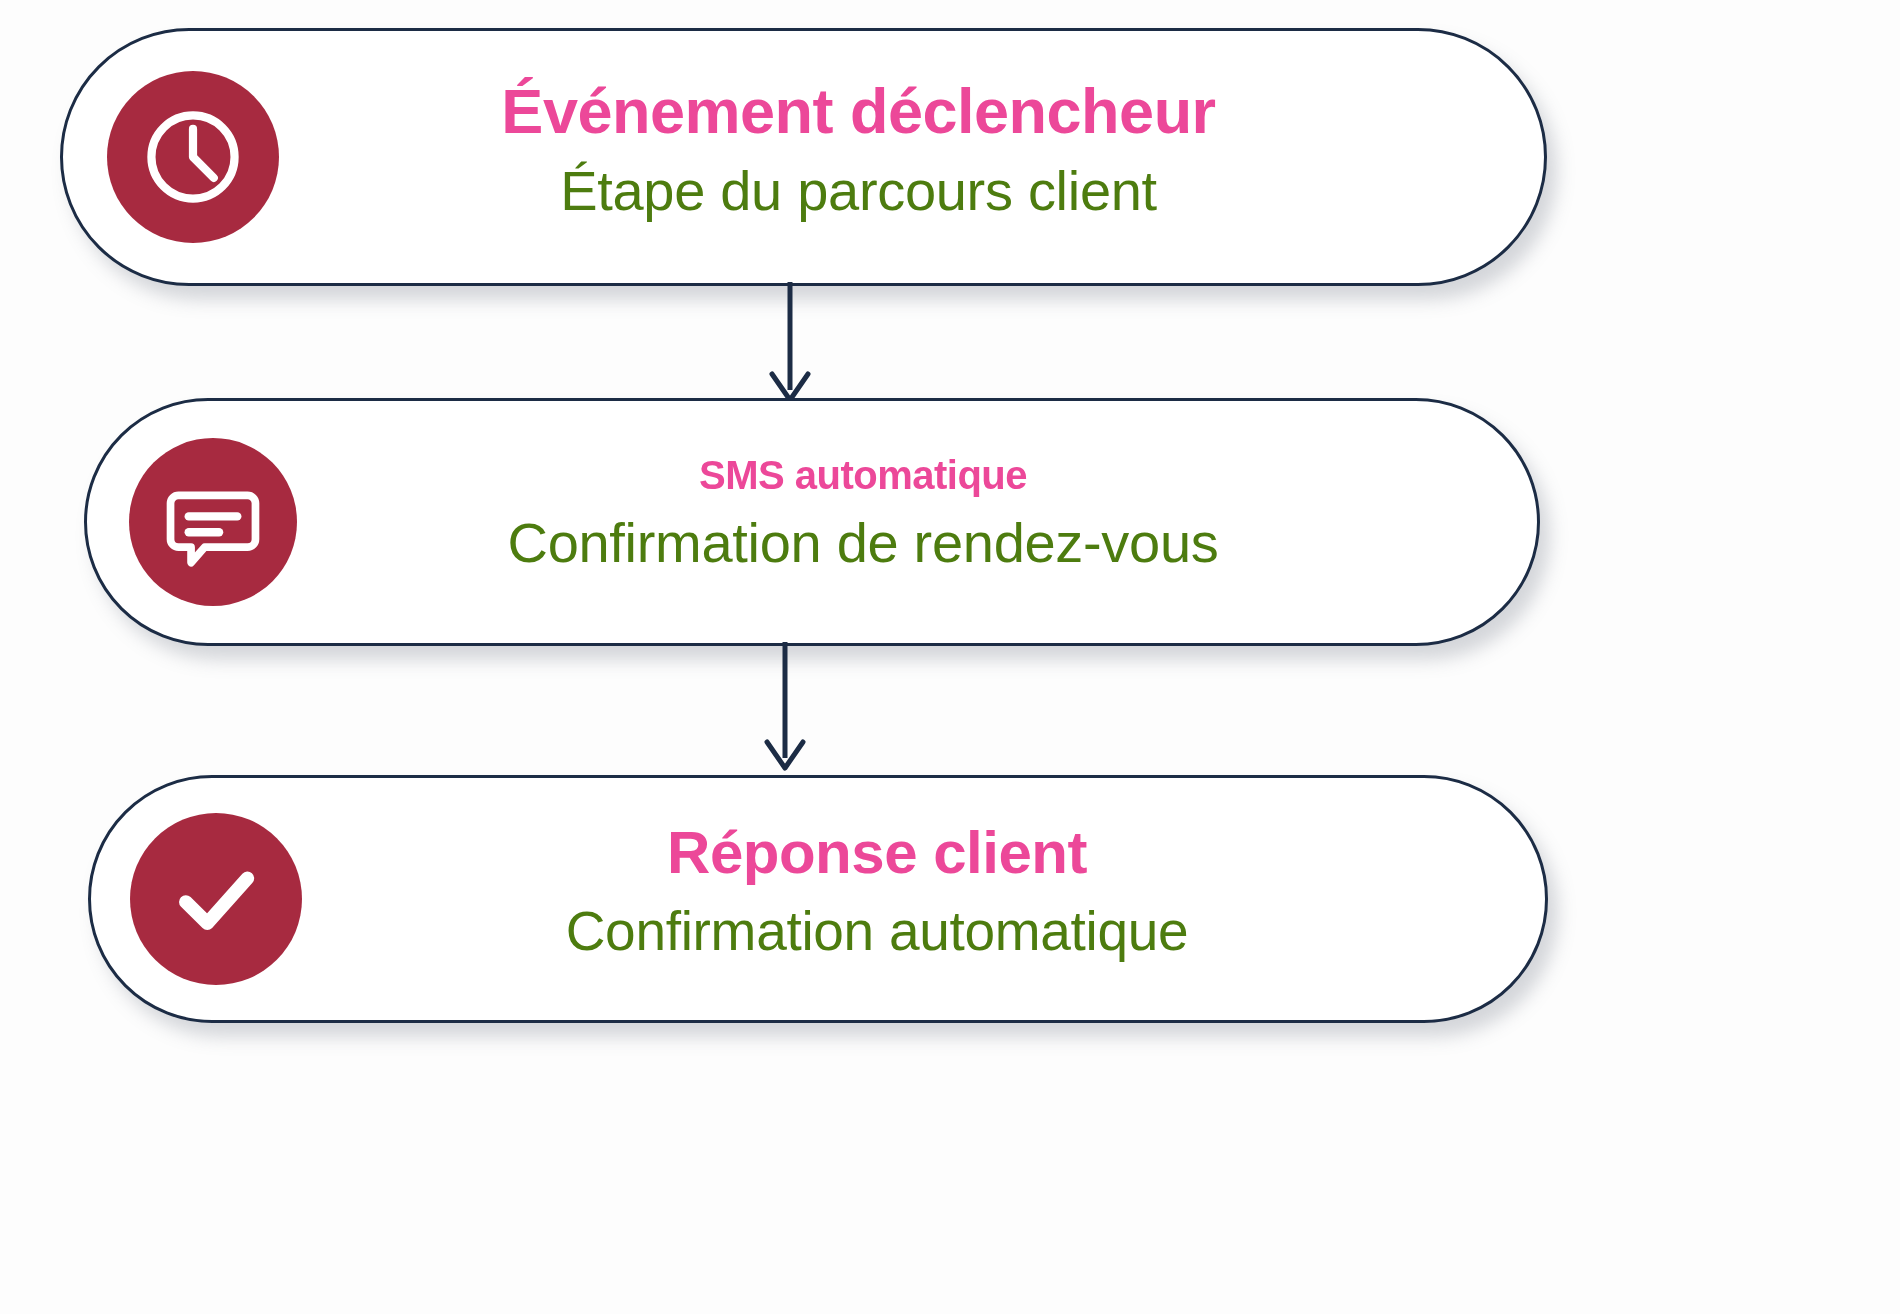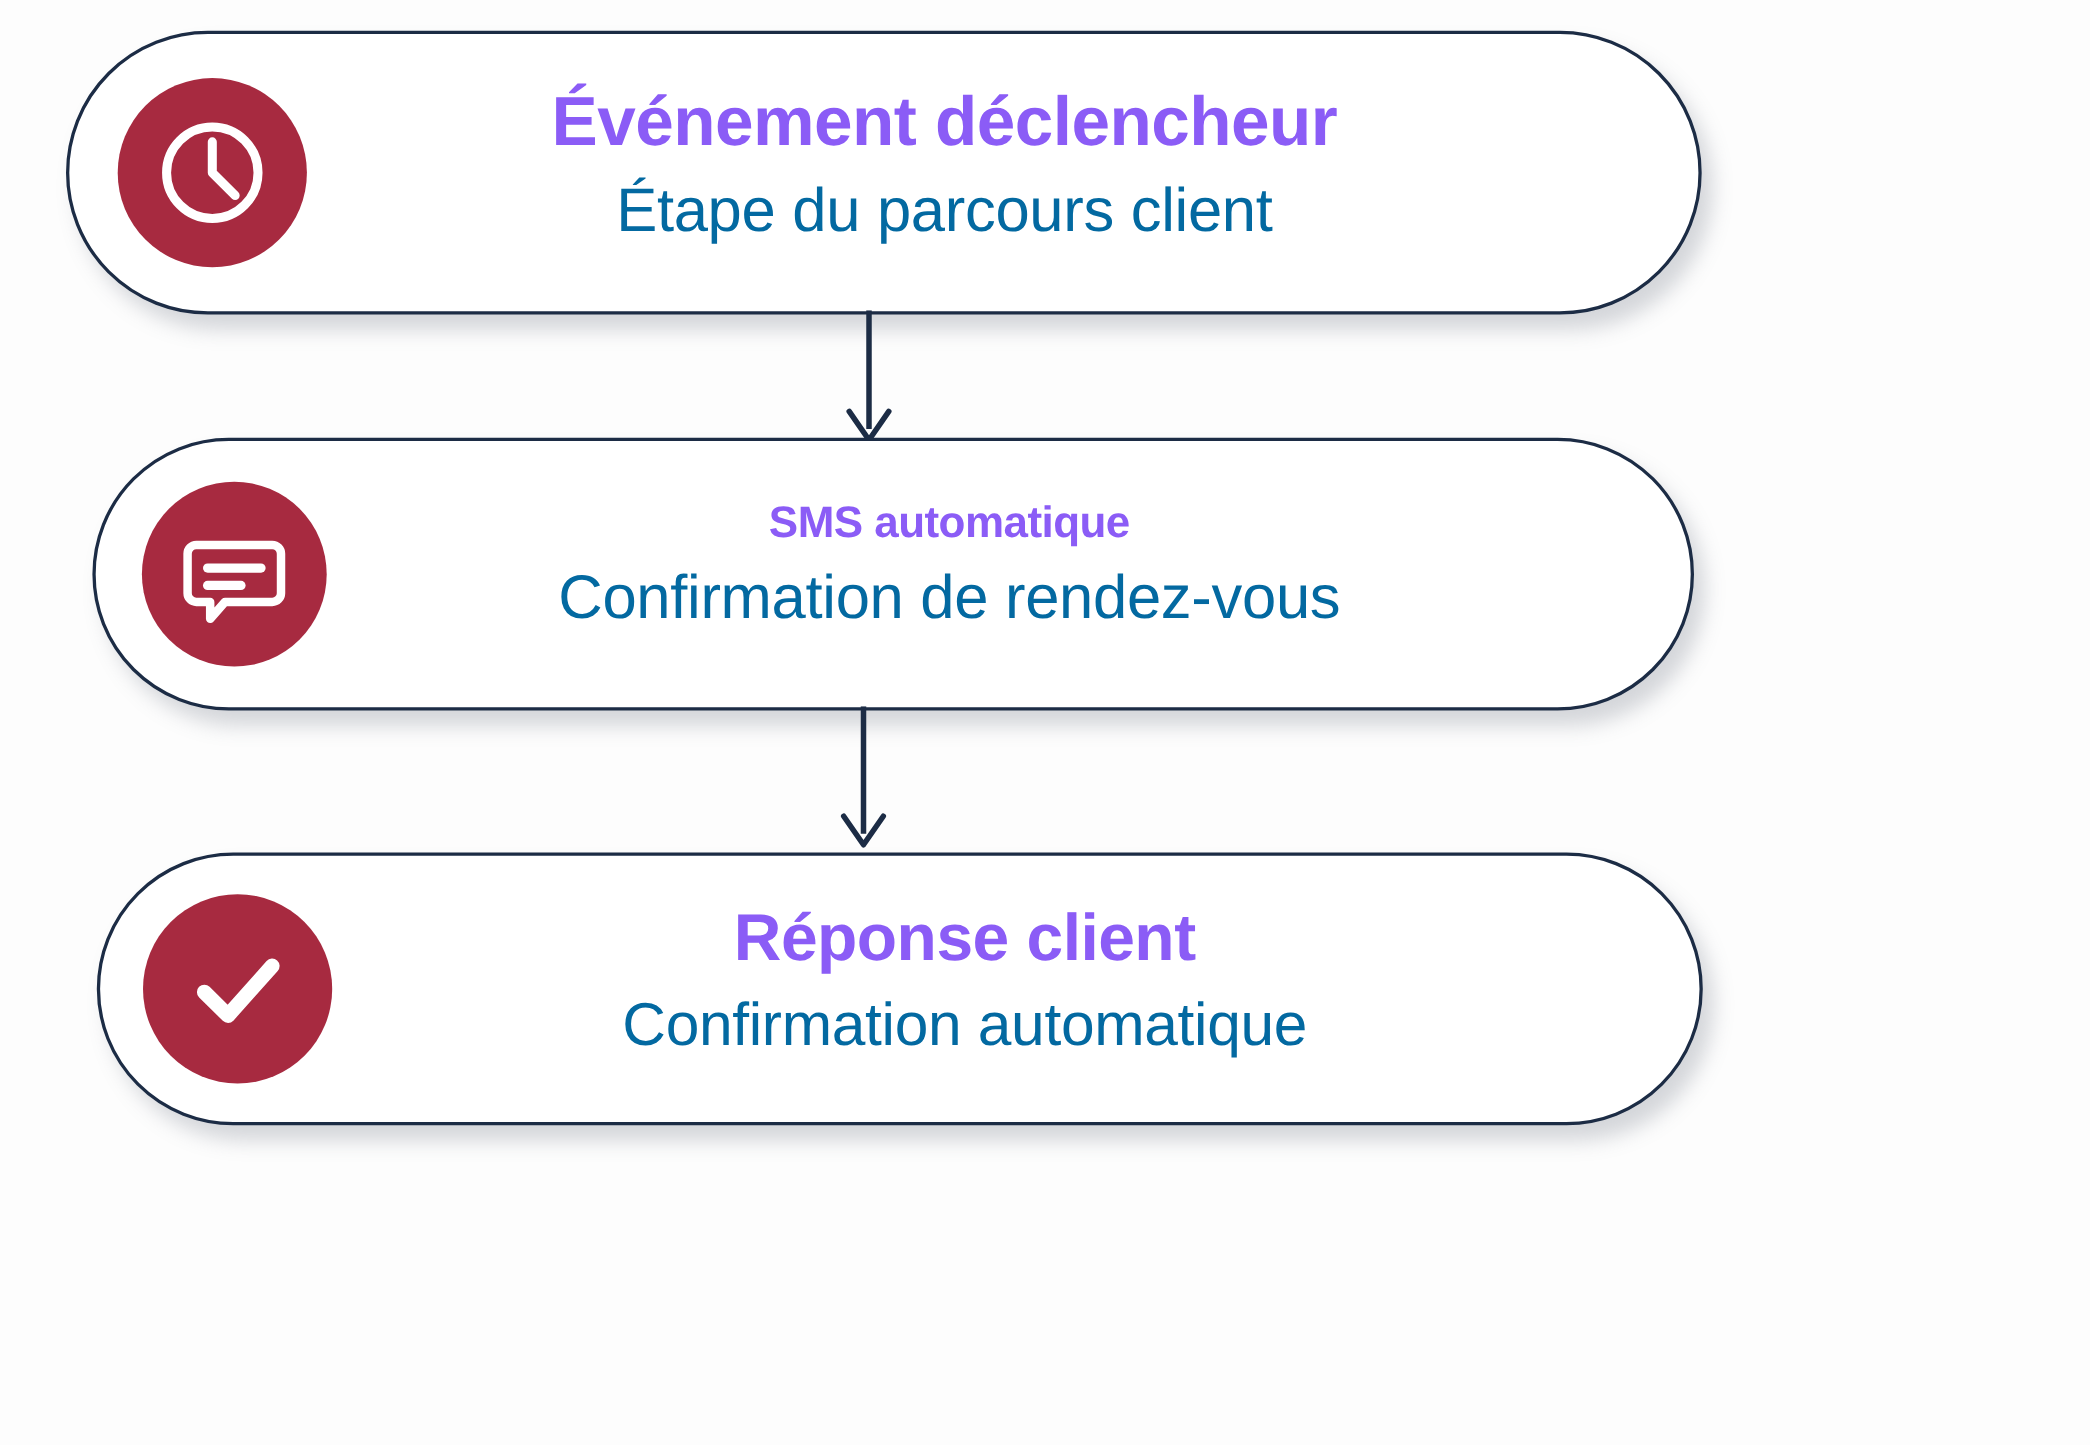--- a/index.html
+++ b/index.html
@@ -51,27 +51,27 @@
 
   .icon-circle svg{display:block;}
 
   .card-text{
     flex:1 1 auto;
     text-align:center;
     padding-right:150px;
     line-height:1.08;
   }
   .card-title{
-    color:#8b5cf6;
+    color:#ec4899;
     font-weight:700;
     letter-spacing:-0.5px;
     margin:0 0 4px 0;
   }
   .card-sub{
-    color:#0369a1;
+    color:#4d7c0f;
     font-weight:400;
     letter-spacing:-0.3px;
     margin:16px;
   }
   .card-1 .card-title{font-size:63px;}
   .card-1 .card-sub{font-size:56px;}
   .card-2 .card-title{font-size:40px;text-align:center;}
   .card-2 .card-sub{font-size:56px;}
   .card-3 .card-title{font-size:60px;}
   .card-3 .card-sub{font-size:55px;}

